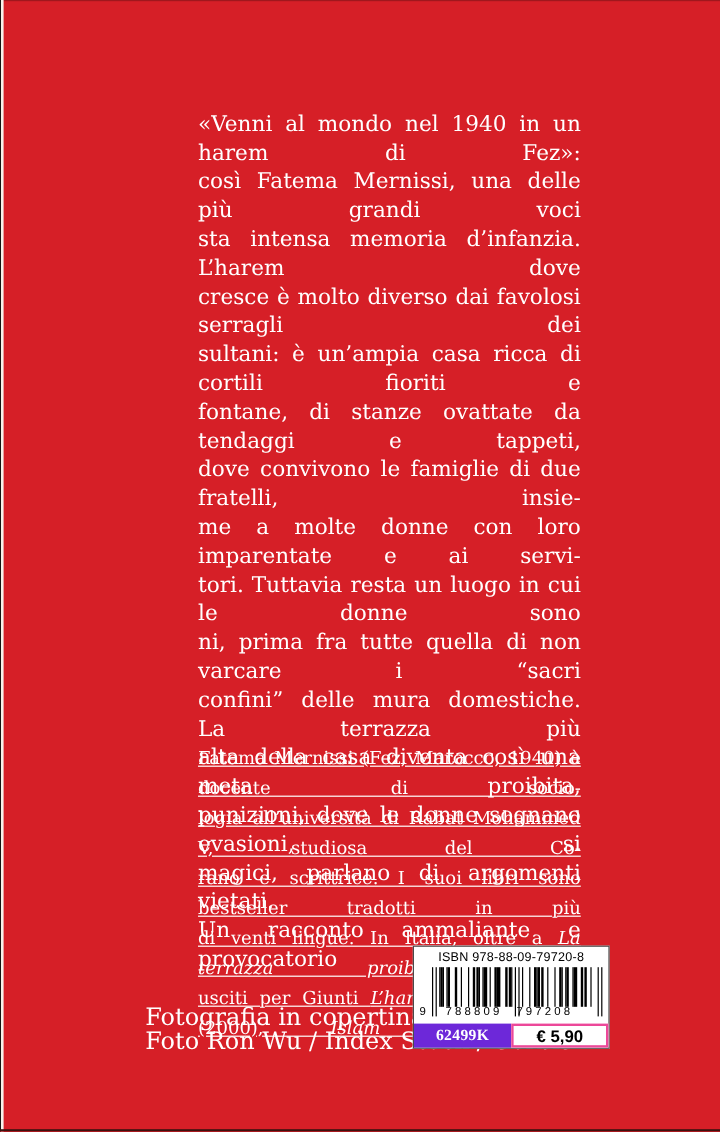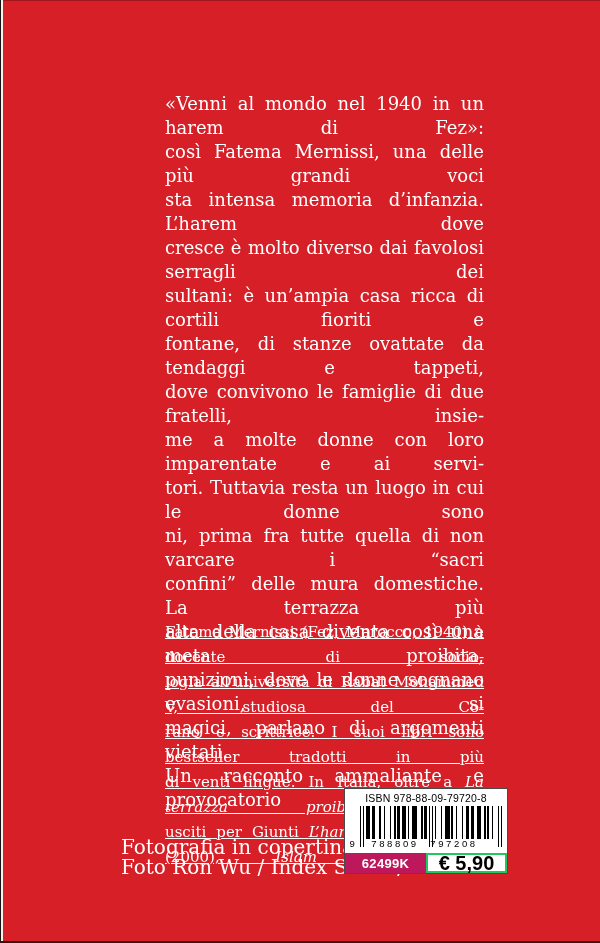--- a/index.html
+++ b/index.html
@@ -77,30 +77,30 @@
     font-size: 9.5px; color: #000;
     text-align: center; letter-spacing: 2.6px;
     white-space: nowrap;
   }
   .bc-digit.lead { left: 0; letter-spacing: 0; text-align: left; }
   .bc-digit.g1 { left: 14px; width: 63px; }
   .bc-digit.g2 { left: 73px; width: 63px; }
 
   .label-row { margin-top: auto; display: flex; height: 20px; }
   .code-box {
-    width: 81px; background: #be185d; color: #ffffff;
-    font-family: Liberation Sans, sans-serif;
+    width: 81px; background: #6d28d9; color: #ffffff;
+    font-family: Liberation Serif, serif;
     font-weight: bold; font-size: 13px; letter-spacing: 0.3px;
     display: flex; align-items: center; justify-content: center;
   }
   .price-box {
     flex: 1; background: #ffffff; color: #000000;
-    border: 2px solid #22c55e; box-sizing: border-box;
+    border: 2px solid #ec4899; box-sizing: border-box;
     font-family: "Liberation Sans", sans-serif;
-    font-weight: bold; font-size: 20px;
+    font-weight: bold; font-size: 14px;
     display: flex; align-items: center; justify-content: center;
   }
 </style>
 </head>
 <body style="background: rgb(214, 31, 39);">
 
 <div class="cover">
 
   <div class="edge-top"></div>
   <div class="edge-left"></div>

